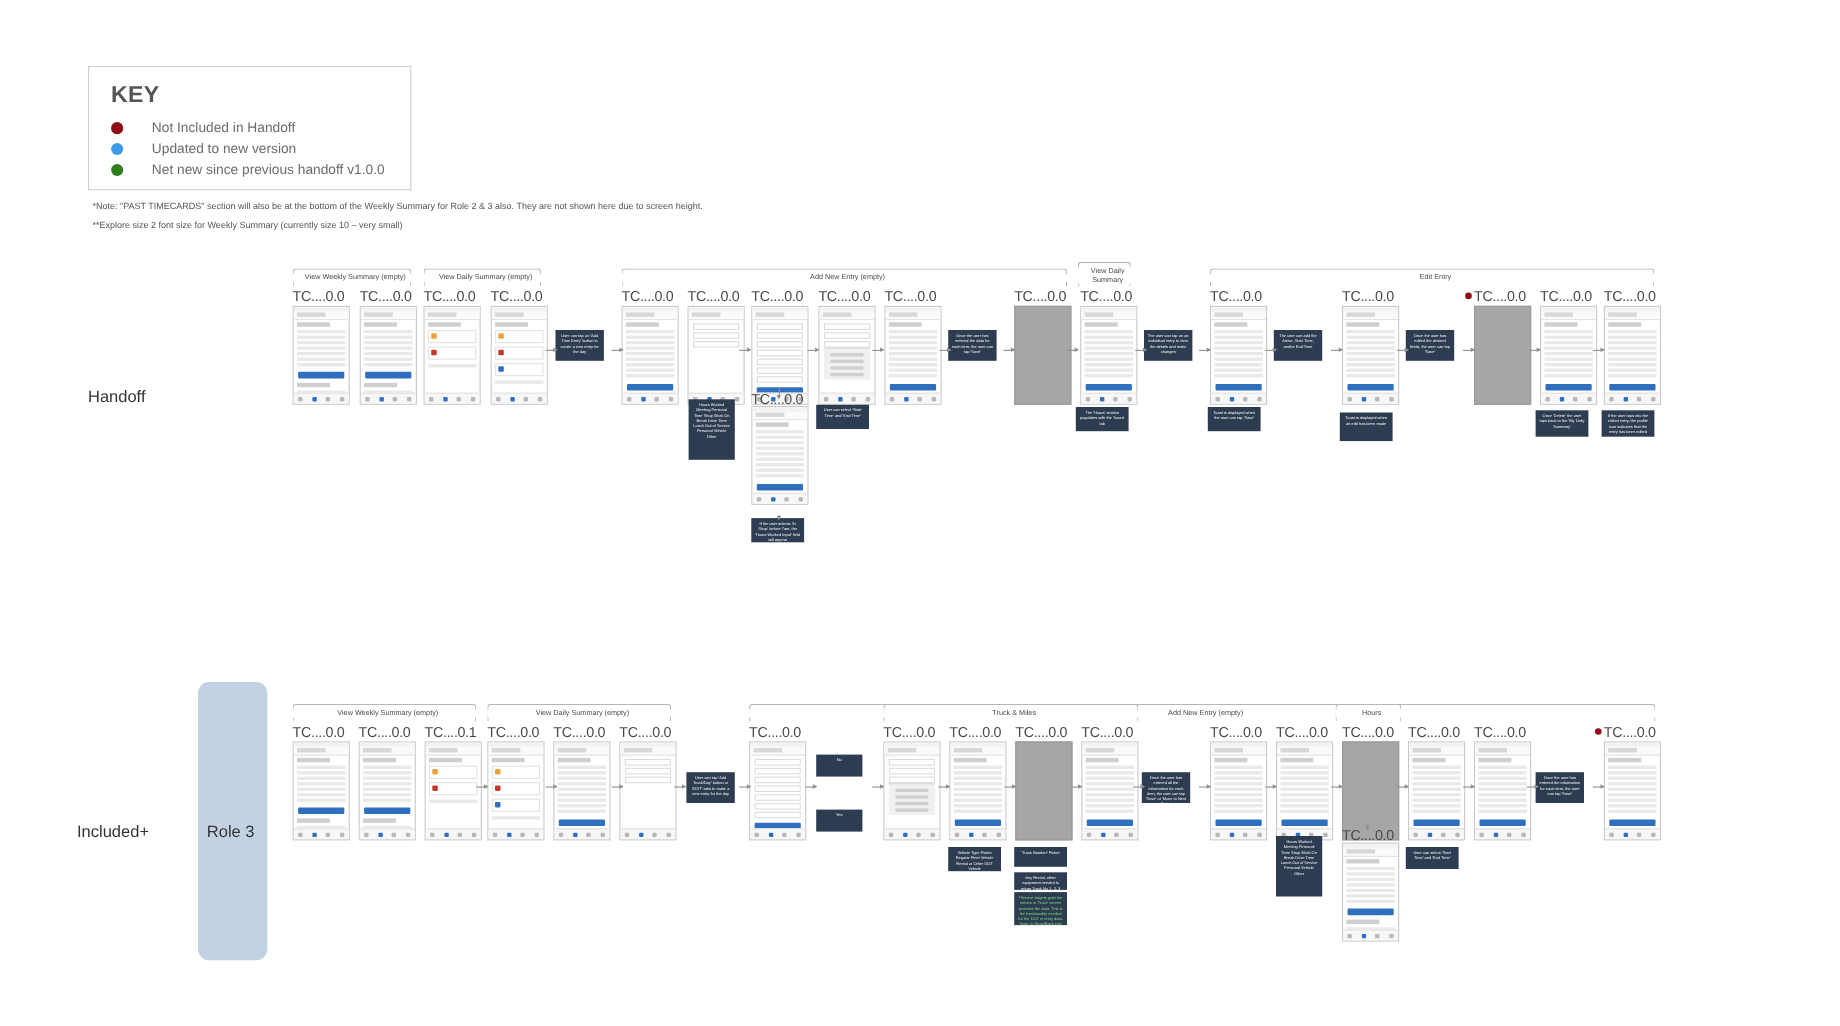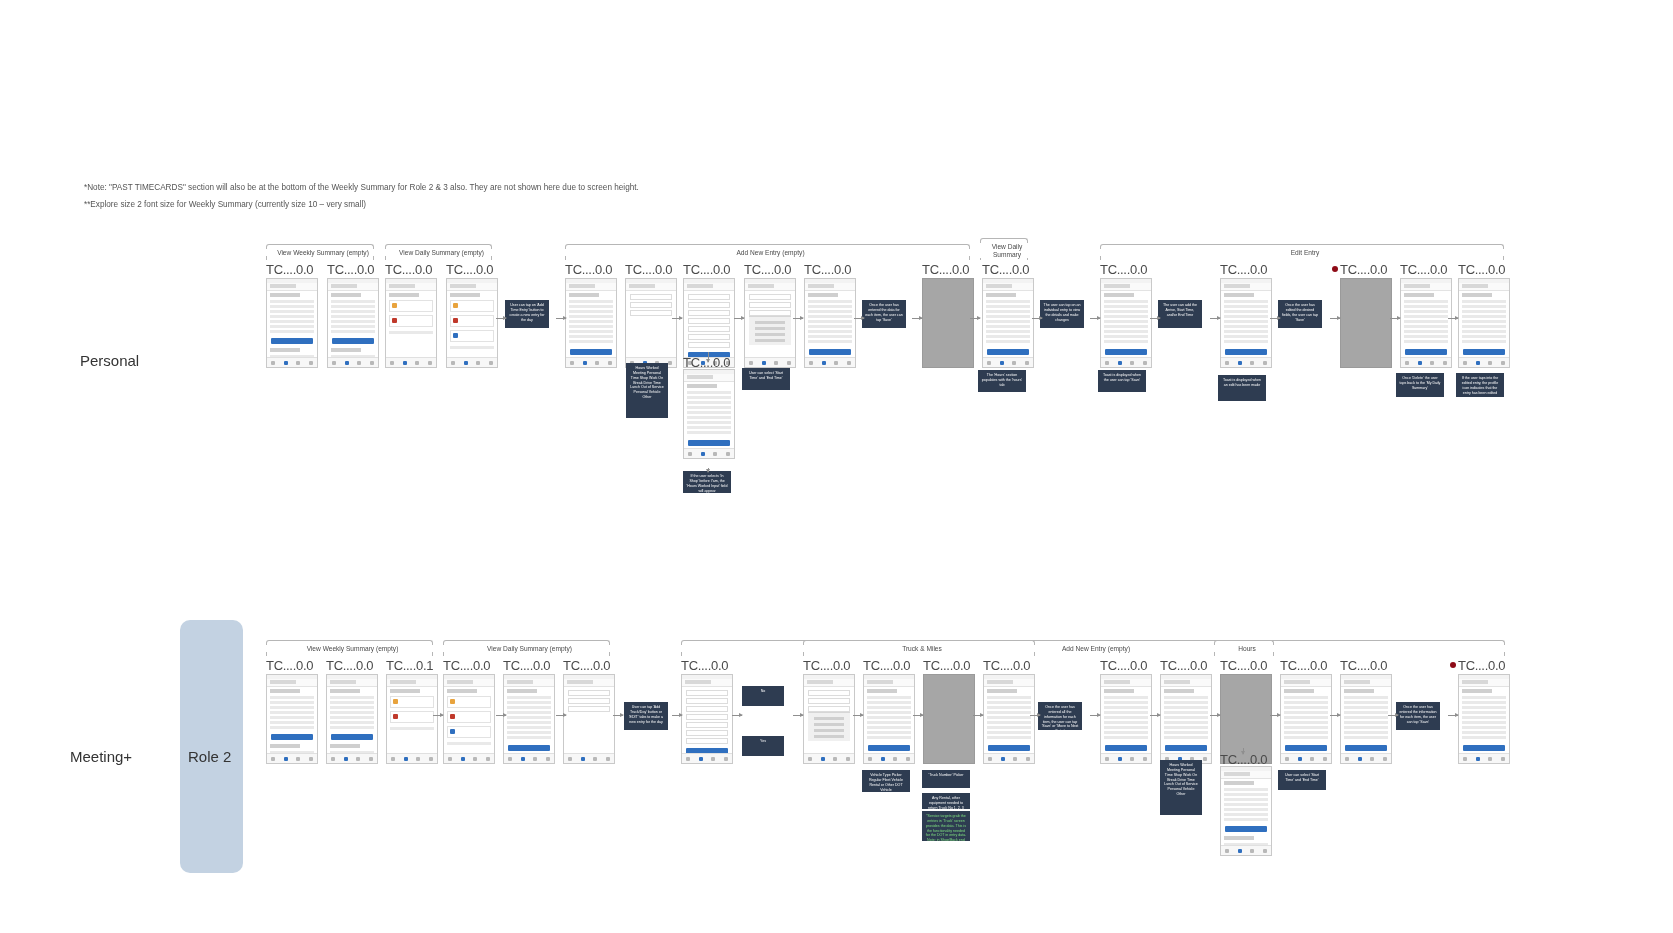--- a/index.html
+++ b/index.html
@@ -84,28 +84,43 @@
   .varrow{position:absolute;width:1px;background:#8f8f8f;}
   .varrow:after{content:"";position:absolute;bottom:-1px;left:-2px;
                 border-top:4px solid #8f8f8f;border-left:2.5px solid transparent;
                 border-right:2.5px solid transparent;}
 </style>
 </head>
 <body>
 
 <div id="board">
 
+  <div class="key-box">
+    <div class="key-title">KEY</div>
+    <div class="key-row r0">
+      <span class="key-dot" style="background:#8e0b17"></span>
+      <span class="key-label">Not Included in Handoff</span>
+    </div>
+    <div class="key-row r1">
+      <span class="key-dot" style="background:#3f9bea"></span>
+      <span class="key-label">Updated to new version</span>
+    </div>
+    <div class="key-row r2">
+      <span class="key-dot" style="background:#2f7d1f"></span>
+      <span class="key-label">Net new since previous handoff v1.0.0</span>
+    </div>
+  </div>
 
   <div class="note n0">*Note: "PAST TIMECARDS" section will also be at the bottom of the Weekly Summary for Role 2 &amp; 3 also. They are not shown here due to screen height.</div>
   <div class="note n1">**Explore size 2 font size for Weekly Summary (currently size 10 – very small)</div>
 
-  <div class="lane-label" style="left:80px;top:352px;">Personal</div>
-  <div class="lane-label" style="left:70px;top:748px;">Meeting+</div>
+  <div class="lane-label" style="left:80px;top:352px;">Handoff</div>
+  <div class="lane-label" style="left:70px;top:748px;">Included+</div>
   <div class="role-chip" style="left:180px;top:620px;width:63px;height:253px;"></div>
-  <div class="role-chip-label" style="left:188px;top:748px;">Role 2</div>
+  <div class="role-chip-label" style="left:188px;top:748px;">Role 3</div>
 
   <div id="dyn"></div>
 <div class="bracket" style="left:266px;top:244px;width:108px;height:16px;"></div>
     <div class="bracket-label" style="left:266px;top:249px;width:108px;">View Weekly Summary (empty)</div>
     <div class="bracket" style="left:385px;top:244px;width:107px;height:16px;"></div>
     <div class="bracket-label" style="left:385px;top:249px;width:107px;">View Daily Summary (empty)</div>
     <div class="bracket" style="left:565px;top:244px;width:405px;height:16px;"></div>
     <div class="bracket-label" style="left:565px;top:249px;width:405px;">Add New Entry (empty)</div>
     <div class="bracket" style="left:980px;top:238px;width:48px;height:22px;"></div>
     <div class="bracket-label two" style="left:980px;top:243px;width:48px;">View Daily Summary</div>

